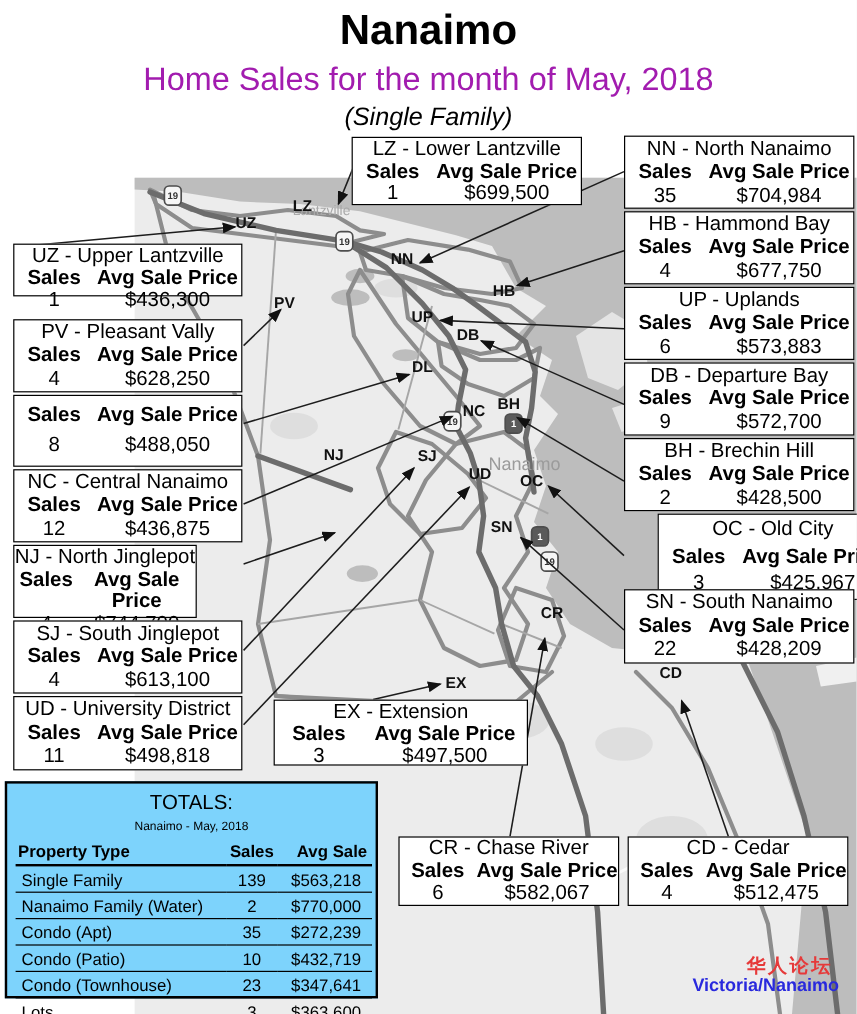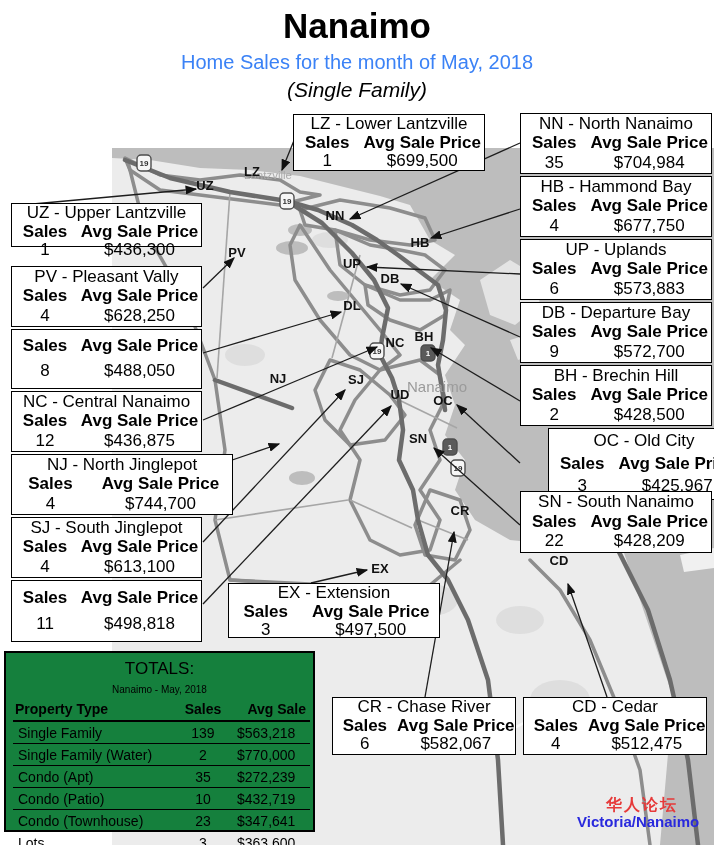--- a/index.html
+++ b/index.html
@@ -1,21 +1,21 @@
 <!DOCTYPE html>
 <html><head>
 <meta charset="utf-8">
 <style>
   html,body{margin:0;padding:0}
   body{width:714px;height:845px;position:relative;background:#fff;
        font-family:"Liberation Sans",sans-serif;overflow:hidden;
        --water:#bdbdbd;--land:#ececec;--road:#6c6c6c;--bnd:#8d8d8d}
   .hdr{position:absolute;top:0;left:0;width:714px;text-align:center;z-index:4}
   .t1{font-size:35px;font-weight:bold;margin-top:6px;color:#000}
-  .t2{font-size:20px;margin-top:5px;color:#3b82f6}
+  .t2{font-size:27px;margin-top:5px;color:#a21caf}
   .t3{font-size:21px;font-style:italic;margin-top:4px;color:#000000}
 
   #basemap{position:absolute;left:112px;top:148px;z-index:1}
   #overlay{position:absolute;left:0;top:0;z-index:2;pointer-events:none}
   .land{fill:var(--land)}
   .water{fill:var(--water)}
   .isle{fill:#e4e4e4}
   .patch{fill:#dedede}
   .lake{fill:var(--water)}
   .bnd{fill:none;stroke:var(--bnd);stroke-width:3.5;stroke-linejoin:round;stroke-linecap:round}
@@ -28,36 +28,36 @@
   .connector{stroke:#1d1d1d;stroke-width:1.3}
 
   .callout{position:absolute;background:#fff;border:1px solid #000;box-sizing:border-box;
            display:flex;flex-direction:column;justify-content:space-evenly;
            text-align:center;font-size:17px;color:#000;z-index:3;line-height:1.1}
   .c-row{display:flex}
   .c-sales{width:35%}
   .c-price{width:65%}
   .c-head{font-weight:bold}
 
-  .totals{position:absolute;left:4px;top:651px;width:311px;height:181px;background:#15803d;
+  .totals{position:absolute;left:4px;top:651px;width:311px;height:181px;background:#7dd3fc;
           border:2px solid #000;box-sizing:border-box;z-index:3;color:#000}
   .t-title{font-size:17px;text-align:center;margin-top:6px}
   .t-sub{font-size:10px;text-align:center;margin-top:5px}
   .totals table{width:297px;margin:5px 6px 0 7px;border-collapse:collapse;font-size:14px}
   .totals th{border-bottom:2px solid #000;padding:1px 0 3px;font-weight:bold}
   .totals th:first-child{text-align:left;padding-left:2px}
   .totals th:nth-child(2){text-align:center}
   .totals th:last-child{text-align:right;padding-right:4px}
   .totals td{border-bottom:1.5px solid #000;padding:2.5px 0}
   .totals td:first-child{text-align:left;padding-left:5px}
   .totals td:nth-child(2){text-align:center}
   .totals td:last-child{text-align:left;padding-left:12px}
 
   .wm{position:absolute;z-index:4;font-weight:bold}
-  #wm-cn{left:606px;top:795px;font-size:16px;letter-spacing:2px}
+  #wm-cn{left:622px;top:795px;font-size:16px;letter-spacing:2px}
   #wm-en{left:577px;top:813px;font-size:15px}
 </style>
 </head>
 <body style="--water: #bdbdbd; --land: #ececec; --road: #6c6c6c; --bnd: #8d8d8d;">
 
 <div class="hdr">
   <div class="t1">Nanaimo</div>
   <div class="t2">Home Sales for the month of May, 2018</div>
   <div class="t3">(Single Family)</div>
 </div>
@@ -201,21 +201,21 @@
   <div>NC - Central Nanaimo</div>
   <div class="c-row c-head">
       <span class="c-sales">Sales</span>
       <span class="c-price">Avg Sale Price</span>
     </div>
   <div class="c-row">
       <span class="c-sales">12</span>
       <span class="c-price">$436,875</span>
     </div>
 </div>
-<div class="callout" style="left:11px;top:454px;width:222px;height:61px">
+<div class="callout" style="left:11px;top:454px;width:153px;height:61px">
   <div>NJ - North Jinglepot</div>
   <div class="c-row c-head">
       <span class="c-sales">Sales</span>
       <span class="c-price">Avg Sale Price</span>
     </div>
   <div class="c-row">
       <span class="c-sales">4</span>
       <span class="c-price">$744,700</span>
     </div>
 </div>
@@ -224,20 +224,21 @@
   <div class="c-row c-head">
       <span class="c-sales">Sales</span>
       <span class="c-price">Avg Sale Price</span>
     </div>
   <div class="c-row">
       <span class="c-sales">4</span>
       <span class="c-price">$613,100</span>
     </div>
 </div>
 <div class="callout" style="left:11px;top:580px;width:191px;height:62px">
+  <div>UD - University District</div>
   <div class="c-row c-head">
       <span class="c-sales">Sales</span>
       <span class="c-price">Avg Sale Price</span>
     </div>
   <div class="c-row">
       <span class="c-sales">11</span>
       <span class="c-price">$498,818</span>
     </div>
 </div>
 <div class="callout" style="left:293px;top:114px;width:192px;height:57px">
@@ -373,21 +374,21 @@
         <th>Avg Sale</th>
       </tr>
     </thead>
     <tbody>
       <tr>
         <td>Single Family</td>
         <td>139</td>
         <td>$563,218</td>
       </tr>
       <tr>
-        <td>Single Family (Water)</td>
+        <td>Nanaimo Family (Water)</td>
         <td>2</td>
         <td>$770,000</td>
       </tr>
       <tr>
         <td>Condo (Apt)</td>
         <td>35</td>
         <td>$272,239</td>
       </tr>
       <tr>
         <td>Condo (Patio)</td>

